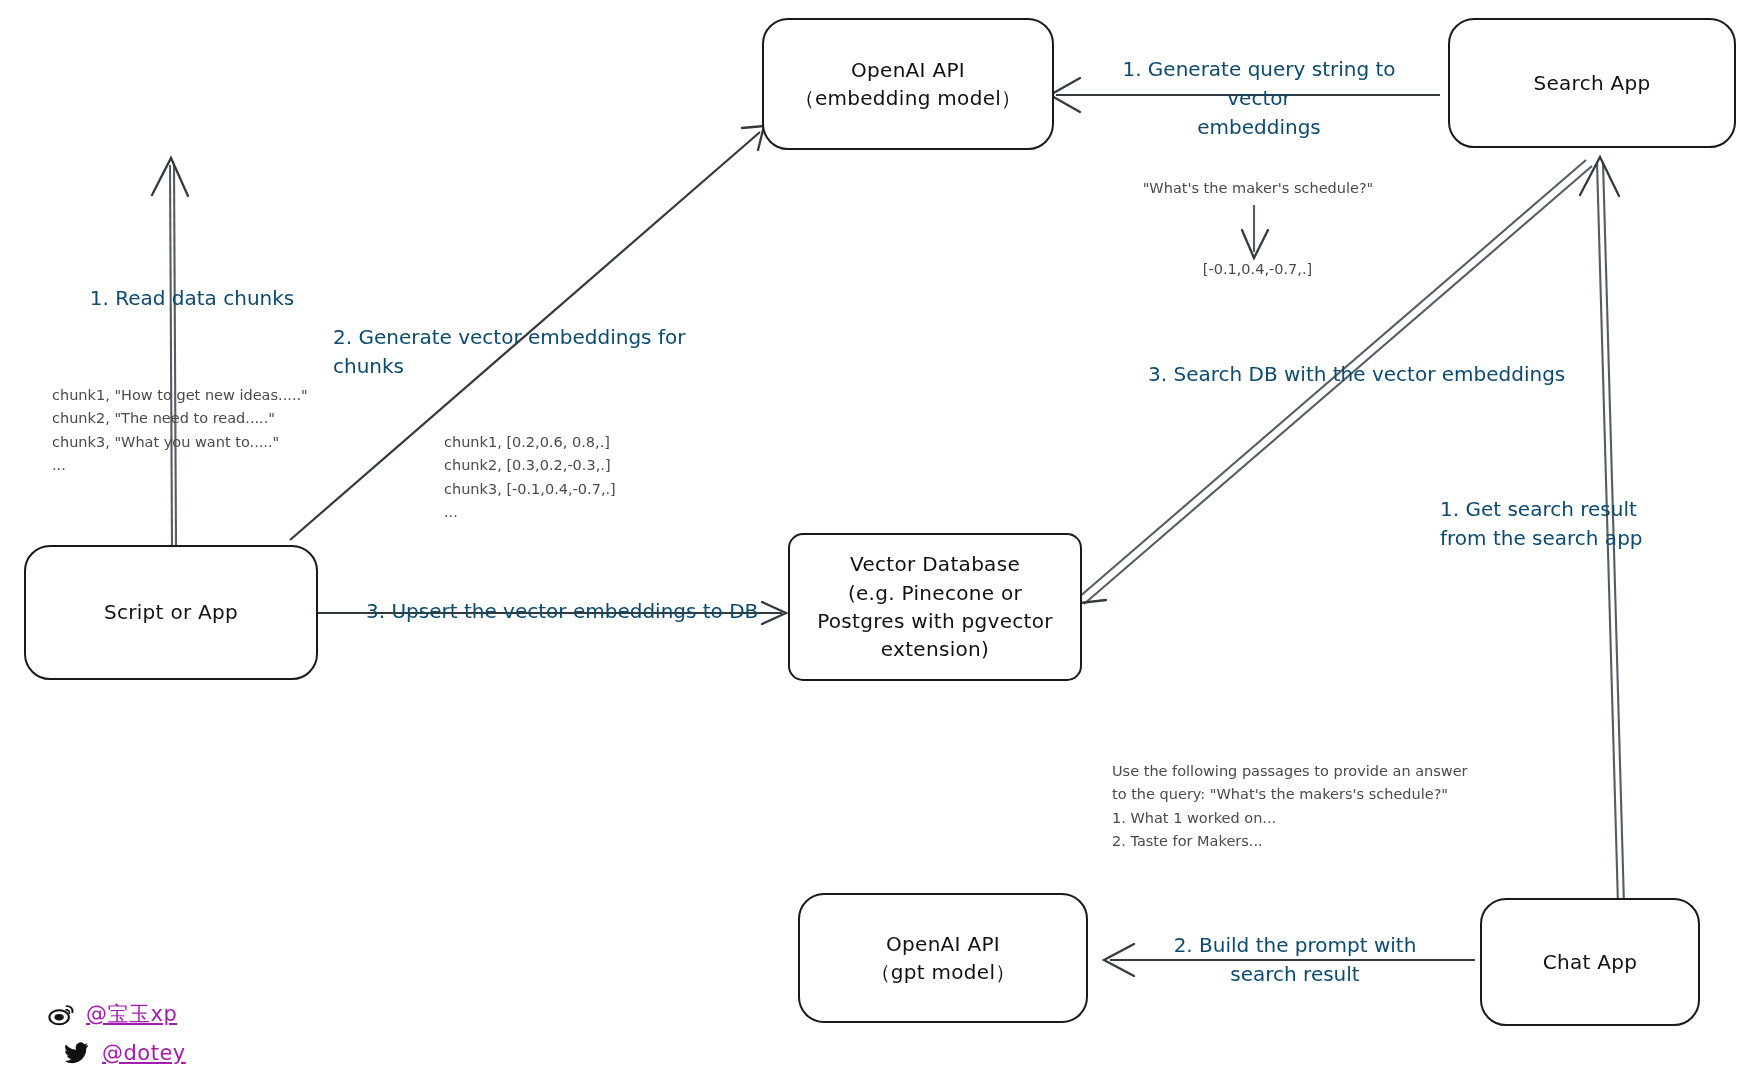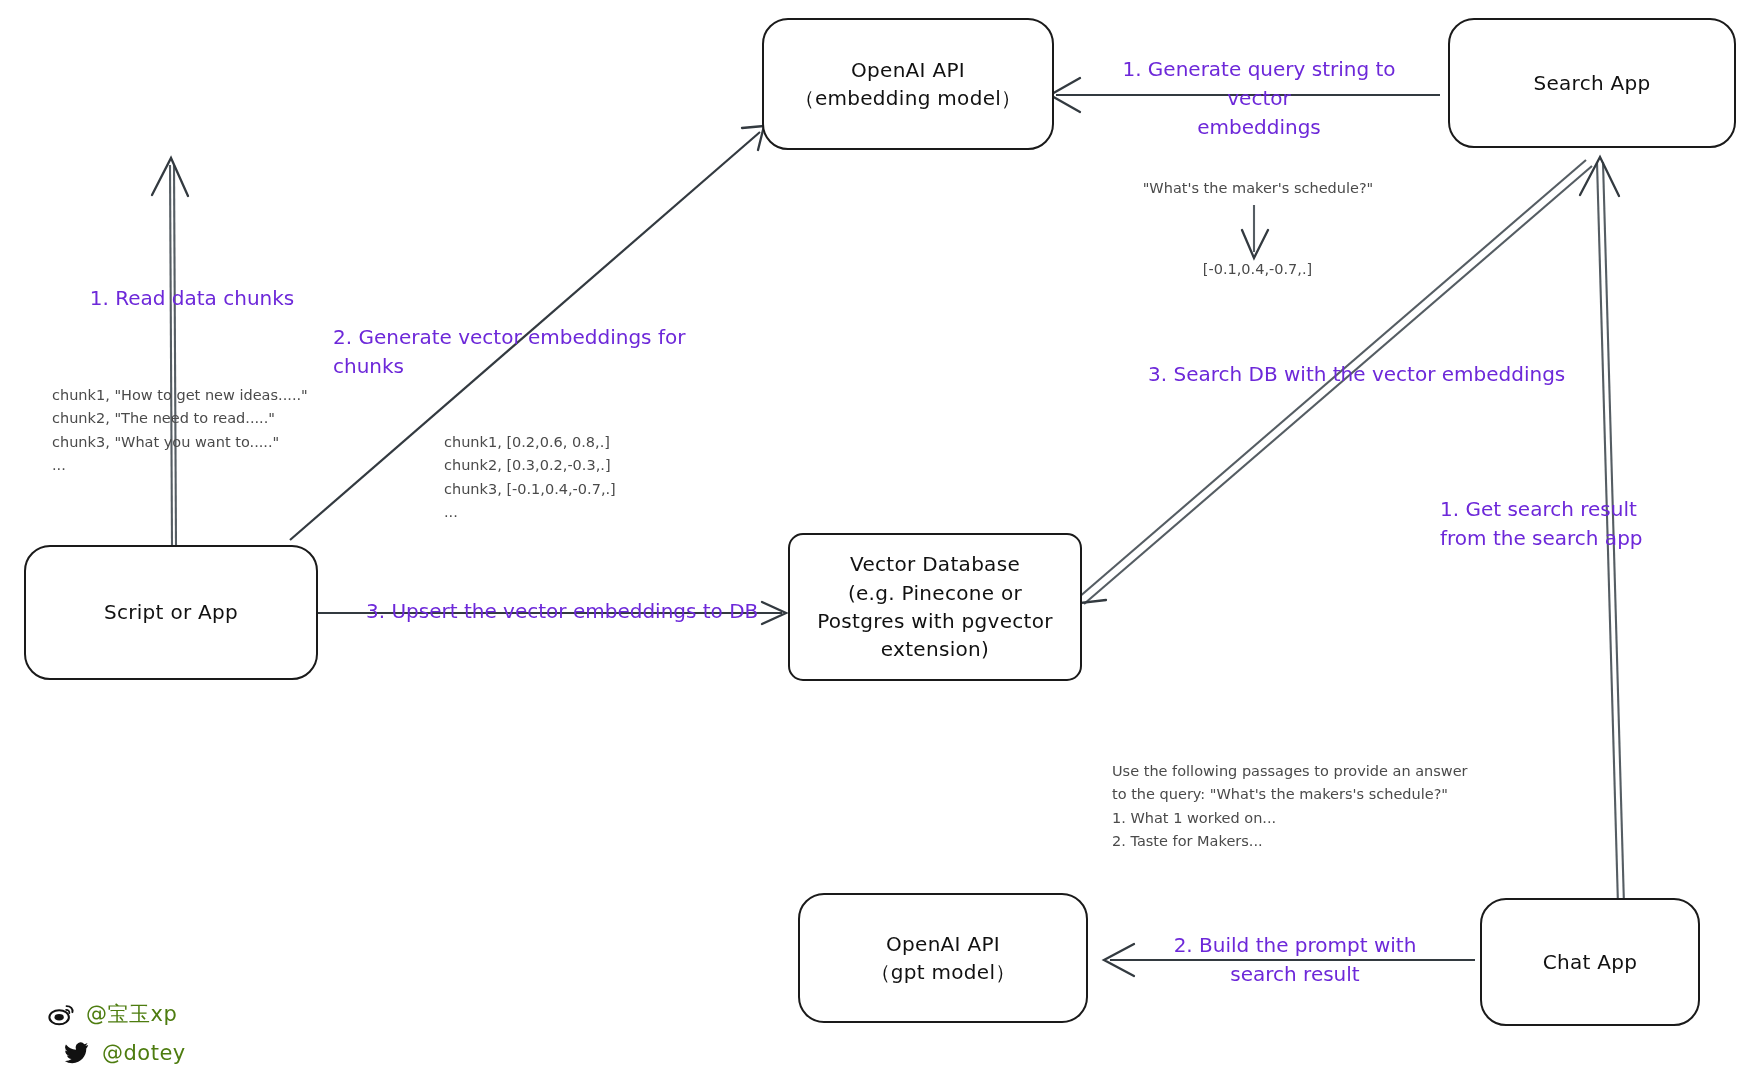--- a/index.html
+++ b/index.html
@@ -30,21 +30,21 @@
     z-index: 3;
   }
   .node-label {
     white-space: pre-line;
     line-height: 1.42;
     font-size: 20px;
     letter-spacing: 0.3px;
   }
   .step-label {
     position: absolute;
-    color: #6d28d9;
+    color: #0c4a6e;
     font-size: 20px;
     line-height: 1.45;
     white-space: pre-line;
     z-index: 4;
     background: transparent;
   }
   .annot {
     position: absolute;
     color: #4a4a4a;
     font-size: 14.5px;
@@ -79,22 +79,23 @@
   }
   .social {
     position: absolute;
     display: flex;
     align-items: center;
     gap: 12px;
     z-index: 5;
   }
   .social-handle {
     font-size: 21px;
-    color: #4d7c0f;
+    color: #a21caf;
     letter-spacing: 0.5px;
+    text-decoration: underline;
   }
   .social-icon {
     width: 26px;
     height: 26px;
     display: inline-block;
     flex: 0 0 auto;
   }
 </style>
 </head>
 <body>

